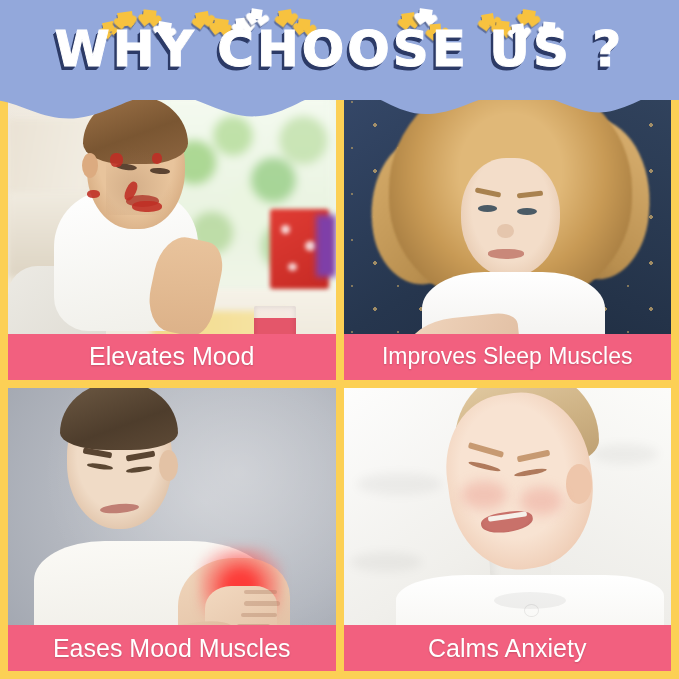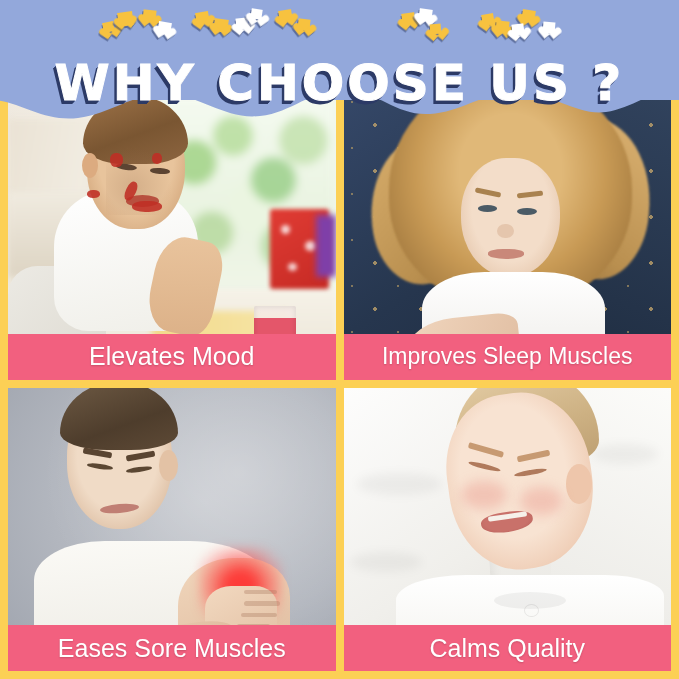--- a/index.html
+++ b/index.html
@@ -41,21 +41,20 @@
     display:inline-block;
     font-family:"DejaVu Sans", sans-serif;
     font-weight:bold;
     font-size:50px;
     letter-spacing:3px;
     color:#ffffff;
     -webkit-text-stroke:1px #ffffff;
     text-shadow:-3px 4px 0 #2c3a66, -2px 3px 0 #2c3a66, -1px 2px 0 #3a4a7c;
     line-height:1;
     white-space:nowrap;
-    margin-top:34px;
   }
 
   
   #wave{
     position:absolute;left:-6px;top:78px;width:691px;height:46px;z-index:5;
     pointer-events:none;
   }
 
   
   #grid{
@@ -358,21 +357,21 @@
         <div class="shoulder"></div>
         <div class="glow"></div>
         <div class="hand"></div>
         <div class="finger" style="left:72%;bottom:27%;width:10%"></div>
         <div class="finger" style="left:72%;bottom:23%;width:11%"></div>
         <div class="finger" style="left:71%;bottom:19%;width:11%"></div>
         <div class="finger" style="left:70%;bottom:15%;width:10%"></div>
         <div class="forearm"></div>
       </div>
       <div class="caption">
-        <span>Eases Sore Muscles</span>
+        <span>Eases Mood Muscles</span>
       </div>
     </div>
 
     <div class="cell">
       <div class="photo p4">
         <div class="pillowL"></div>
         <div class="pillowR"></div>
         <div class="fold" style="left:4%;top:30%;width:26%;height:8%"></div>
         <div class="fold" style="left:2%;top:58%;width:22%;height:7%"></div>
         <div class="fold" style="right:4%;top:20%;width:20%;height:7%"></div>
@@ -385,21 +384,21 @@
         <div class="browR"></div>
         <div class="eyeL"></div>
         <div class="eyeR"></div>
         <div class="mouth"></div>
         <div class="teeth"></div>
         <div class="shirt"></div>
         <div class="collar"></div>
         <div class="btn"></div>
       </div>
       <div class="caption">
-        <span>Calms Quality</span>
+        <span>Calms Anxiety</span>
       </div>
     </div>
 
   </div>
 
   <svg id="wave" viewBox="0 0 691 46" preserveAspectRatio="none">
     <path d="M0,0 H691 V10
              C660,10 640,30 612,34
              C584,38 560,16 526,14
              C492,12 470,34 436,36

